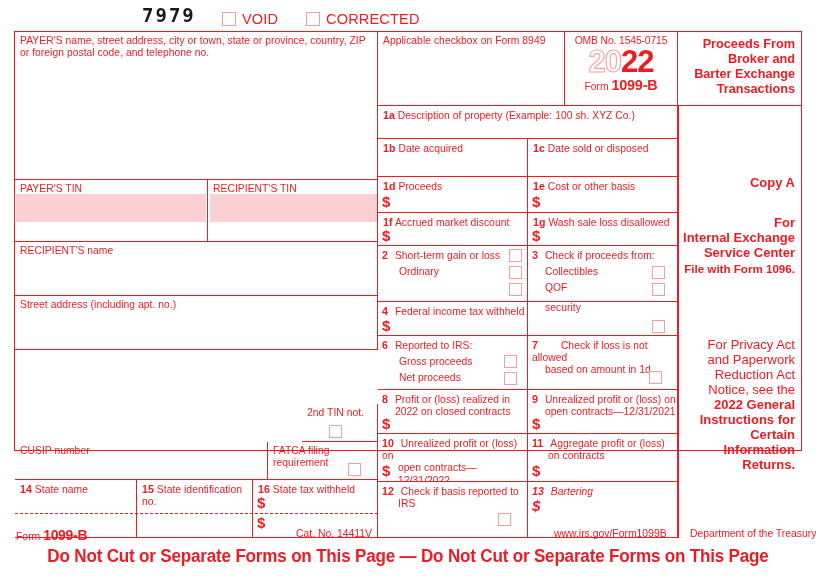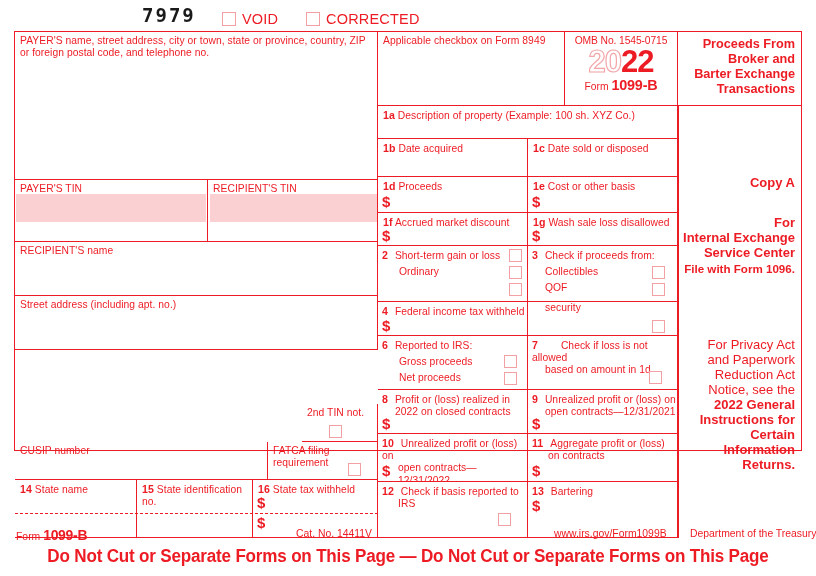--- a/index.html
+++ b/index.html
@@ -447,21 +447,21 @@
 
     <div class="cell br bb" style="left:363px; top:450px; width:150px; height:56px;">
       <div class="cap" style="padding-left:4px;">
         <span class="bnum">12</span>
         <span style="margin-left:4px;">Check if basis reported to</span>
       </div>
       <div class="cap" style="padding-left:20px; padding-top:0;">IRS</div>
       <div class="bcb" style="left:120px; top:31px;"></div>
     </div>
 
-    <div class="cell br2 bb" style="left:513px; top:450px; width:150px; height:56px;">
+    <div class="cell br2 bb" style="left:513px; top:450px; width:150px; height:56px;font-style:italic;">
       <div class="cap" style="padding-left:4px;">
         <span class="bnum">13</span>
         <span style="margin-left:4px;">Bartering</span>
       </div>
       <div class="dollar" style="top:15px;">$</div>
     </div>
 
     <div class="cell bb" style="left:663px; top:0; width:123px; height:74px;">
       <div class="title-right" style="padding:5px 6px 0 2px;">
         <div>Proceeds From</div>

